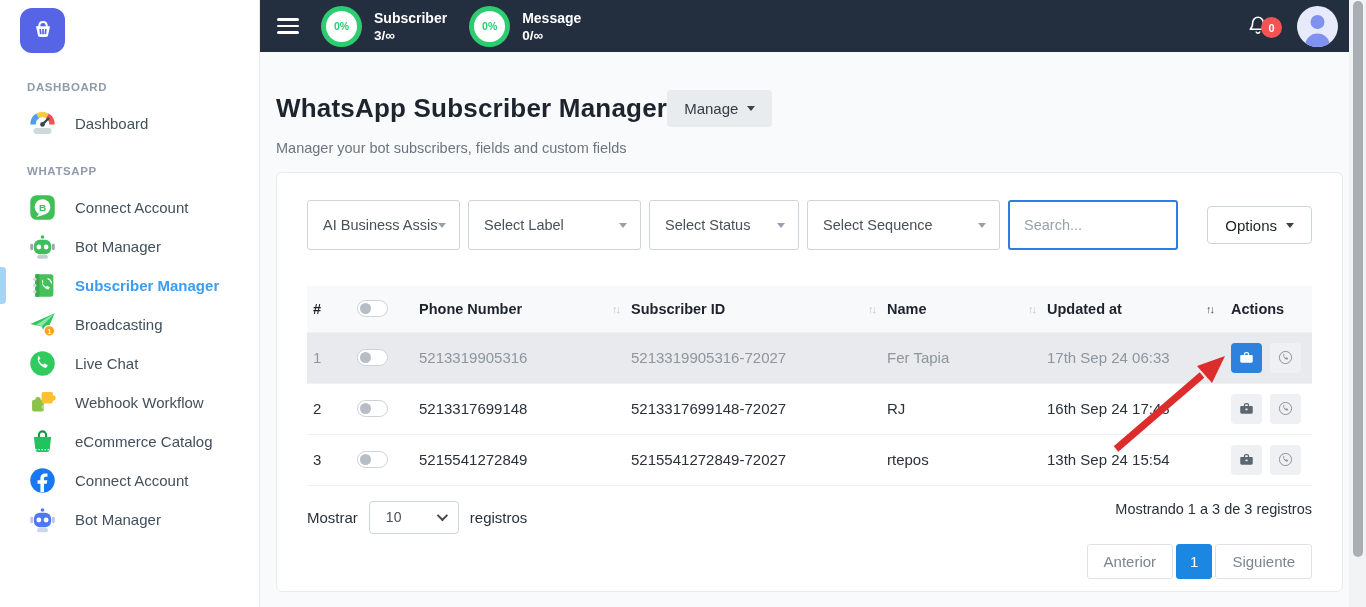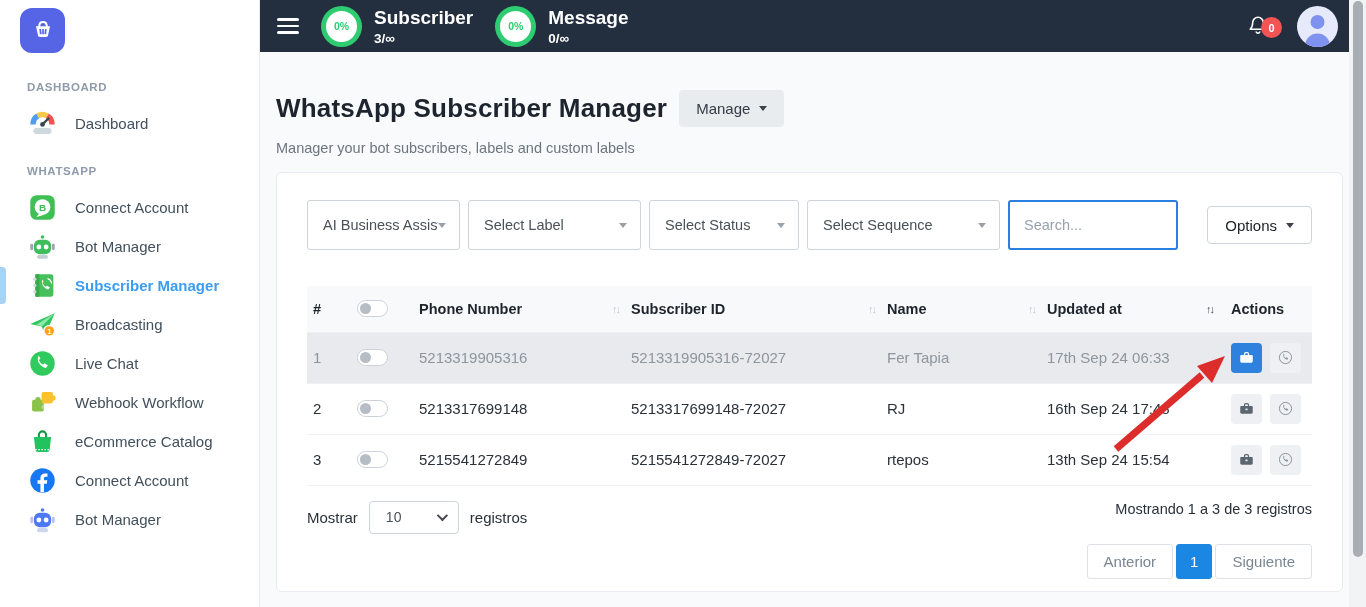--- a/index.html
+++ b/index.html
@@ -26,34 +26,34 @@
   
   .topbar { position:absolute; left:260px; top:0; width:1106px; height:52px; background:#232e3e;
             display:flex; align-items:center; z-index:2; }
   .hamburger { margin-left:17px; width:22px; cursor:pointer; }
   .hamburger div { height:2.5px; background:#fff; border-radius:2px; margin:4px 0; }
   .stat { display:flex; align-items:center; gap:12px; margin-left:22px; }
   .ring { width:41px; height:41px; border-radius:50%; background:#2ecc71;
           display:flex; align-items:center; justify-content:center; }
   .ring-inner { width:31px; height:31px; border-radius:50%; background:#fff; color:#2ecc71;
           font-size:10.5px; font-weight:700; display:flex; align-items:center; justify-content:center; }
-  .stat-l1 { color:#fff; font-weight:700; font-size:19px; }
+  .stat-l1 { color:#fff; font-weight:700; font-size:14px; }
   .stat-l2 { color:#fff; font-weight:700; font-size:13.5px; margin-top:2px; }
   .topbar-right { margin-left:auto; display:flex; align-items:center; gap:28px; margin-right:28px; }
   .bell { position:relative; cursor:pointer; width:22px; height:24px; }
   .bell-badge { position:absolute; right:-13px; top:3px; width:21px; height:21px; border-radius:50%;
           background:#f25353; color:#fff; font-size:11px; font-weight:700;
           display:flex; align-items:center; justify-content:center; }
   .avatar { width:41px; height:41px; border-radius:50%; background:#e6eafa; cursor:pointer;
           display:flex; align-items:flex-end; justify-content:center; overflow:hidden; }
 
   
   .content { position:absolute; left:260px; top:52px; width:1089px; height:555px; }
   .page-head { padding:38px 0 0 16px; }
-  .title-row { display:flex; align-items:center; gap:12px; }
+  .title-row { display:flex; align-items:center; gap:0; }
   .page-title { font-size:26px; font-weight:700; color:#1d242e; letter-spacing:.2px; }
   .manage-btn { height:37px; padding:0 17px; background:#e9ecef; border:none; border-radius:4px;
           font-size:15px; color:#333b44; display:flex; align-items:center; gap:9px; cursor:pointer;
           font-family:inherit; }
   .caret-down { width:0; height:0; border-left:4.5px solid transparent; border-right:4.5px solid transparent;
           border-top:5px solid #3a424b; }
   .caret-gray { border-top-color:#98a1aa; }
   .subtitle { margin-top:13px; font-size:14.5px; color:#6d767f; }
 
   .card { position:absolute; left:16px; top:120px; width:1067px; height:420px; background:#fff;
@@ -309,21 +309,21 @@
 
   <main class="content">
     <div class="page-head">
       <div class="title-row">
         <h1 class="page-title">WhatsApp Subscriber Manager</h1>
         <button class="manage-btn">
           <span>Manage</span>
           <span class="caret-down"></span>
         </button>
       </div>
-      <div class="subtitle">Manager your bot subscribers, labels and custom labels</div>
+      <div class="subtitle">Manager your bot subscribers, fields and custom fields</div>
     </div>
 
     <section class="card">
 
       <div class="filters">
         <div class="select" style="width:153px">
           <span style="overflow:hidden;white-space:nowrap">AI Business Assistan...</span>
           <span class="caret-down caret-gray"></span>
         </div>
         <div class="select" style="width:173px">

